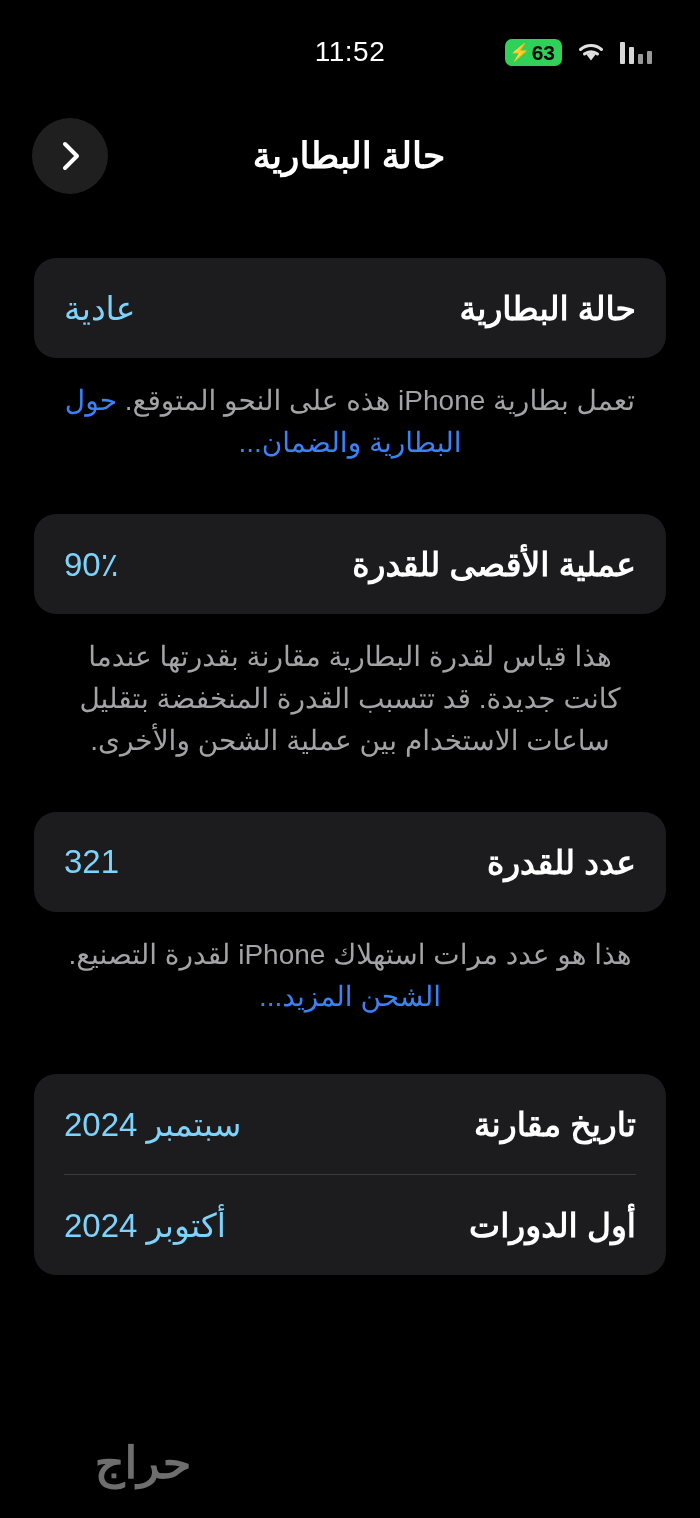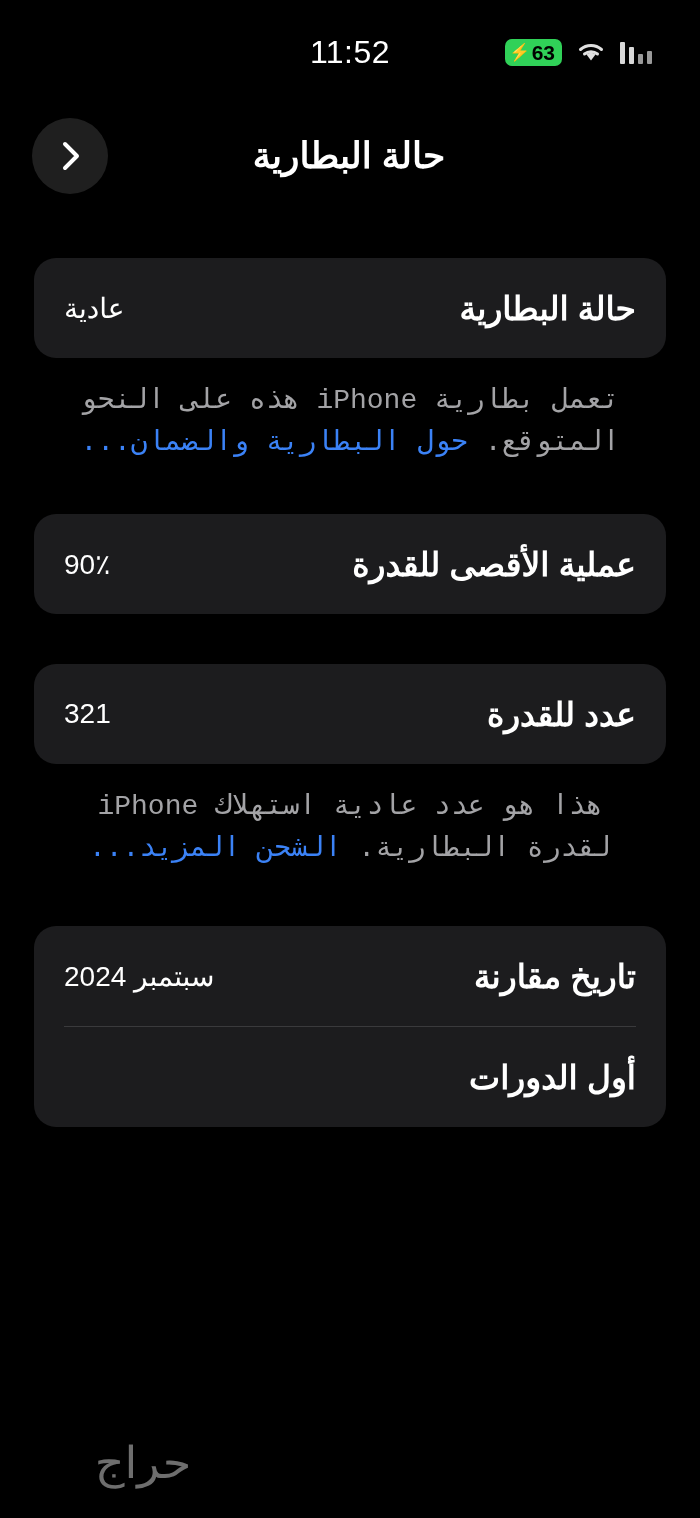--- a/index.html
+++ b/index.html
@@ -60,21 +60,21 @@
     border-radius: 1px;
   }
   .signal-bars i:nth-child(1) { height: 22px; }
   .signal-bars i:nth-child(2) { height: 17px; }
   .signal-bars i:nth-child(3) { height: 10px; background:#9a9a9a; }
   .signal-bars i:nth-child(4) { height: 13px; background:#9a9a9a; }
   .status-time {
     position: absolute;
     left: 0; right: 0;
     text-align: center;
-    font-size: 32px;
+    font-size: 28px;
     font-weight: 500;
     letter-spacing: .5px;
   }
 
   
   .nav-bar {
     height: 104px;
     display: flex;
     align-items: center;
     justify-content: space-between;
@@ -112,56 +112,55 @@
     display: flex;
     align-items: center;
     justify-content: space-between;
   }
   .row .label {
     font-size: 33px;
     font-weight: bold;
     color: #ffffff;
   }
   .row .value {
-    font-size: 28px;
-    color: #ffffff;
+    font-size: 33px;
+    color: #7dd3fc;
     direction: ltr;
     unicode-bidi: isolate;
   }
   .divider {
     height: 1px;
     background: #3a3a3c;
     margin-right: 0;
   }
   .note {
     font-size: 28px;
     line-height: 1.5;
     color: #a3a3a6;
     padding: 22px 14px 0 14px;
     text-align: right;
-    font-family: Liberation Mono, monospace;
   }
   .note.centered { text-align: center; padding-left: 26px; padding-right: 26px;}
   .link { color: #3b82f6; }
   .gap-sm { height: 50px; }
   .gap-md { height: 56px; }
 
   
   .watermark {
     position: absolute;
     left: 48px;
     bottom: 24px;
     width: 190px;
     height: 64px;
     opacity: .55;
     display: flex;
     align-items: center;
     justify-content: center;
     font-size: 44px;
-    font-weight: normal;
+    font-weight: bold;
     color: #c9c9c9;
     letter-spacing: -2px;
   }
   .watermark span { transform: scaleX(1.05); }
 </style>
 </head>
 <body>
 
 <div class="screen">
 
@@ -211,44 +210,46 @@
     </div>
 
     <div class="gap-sm"></div>
 
     <div class="card">
       <div class="row">
         <div class="label">عملية الأقصى للقدرة</div>
         <div class="value">90٪</div>
       </div>
     </div>
+    <div class="note centered">هذا قياس لقدرة البطارية مقارنة بقدرتها عندما كانت جديدة. قد تتسبب القدرة المنخفضة بتقليل ساعات الاستخدام بين عملية الشحن والأخرى.</div>
 
     <div class="gap-sm"></div>
 
     <div class="card">
       <div class="row">
         <div class="label">عدد للقدرة</div>
         <div class="value">321</div>
       </div>
     </div>
     <div class="note centered">
-      <span>هذا هو عدد عادية استهلاك iPhone لقدرة البطارية.</span>
+      <span>هذا هو عدد مرات استهلاك iPhone لقدرة التصنيع.</span>
       <span class="link">الشحن المزيد...</span>
     </div>
 
     <div class="gap-md"></div>
 
     <div class="card">
       <div class="row">
         <div class="label">تاريخ مقارنة</div>
         <div class="value">سبتمبر 2024</div>
       </div>
       <div class="divider"></div>
       <div class="row">
         <div class="label">أول الدورات</div>
+        <div class="value">أكتوبر 2024</div>
       </div>
     </div>
 
   </div>
 
   <div class="watermark">
     <span>حراج</span>
   </div>
 
 </div>

